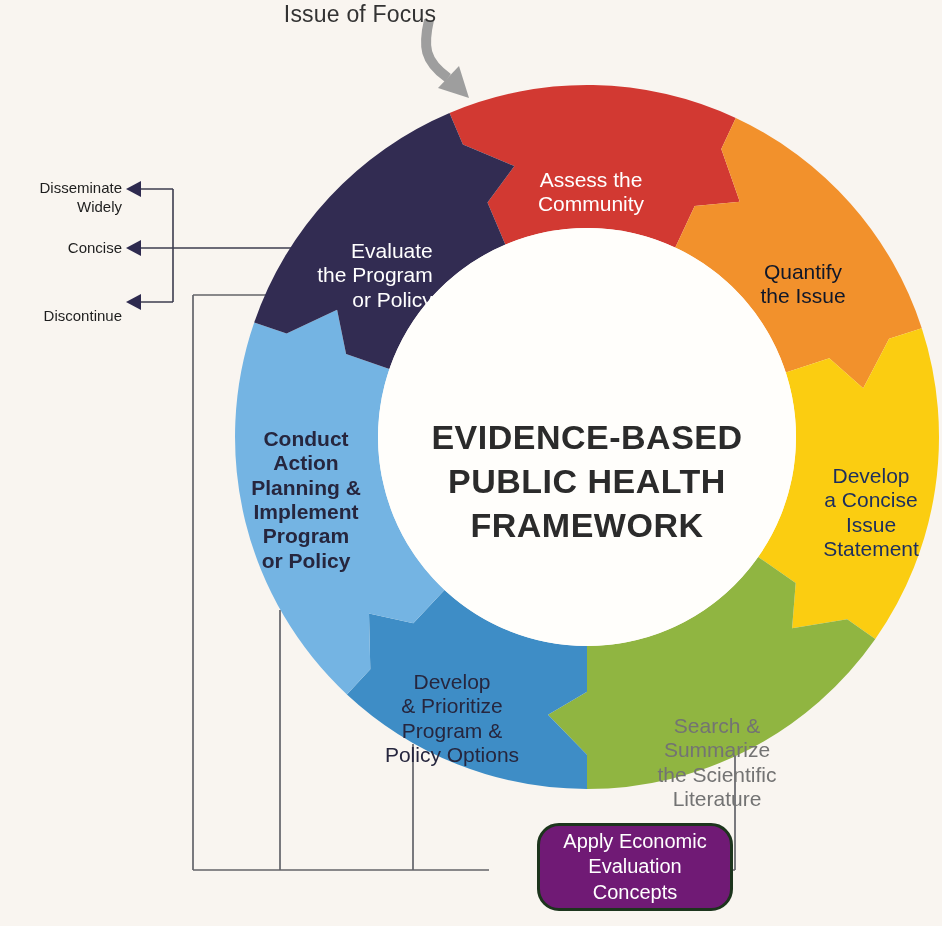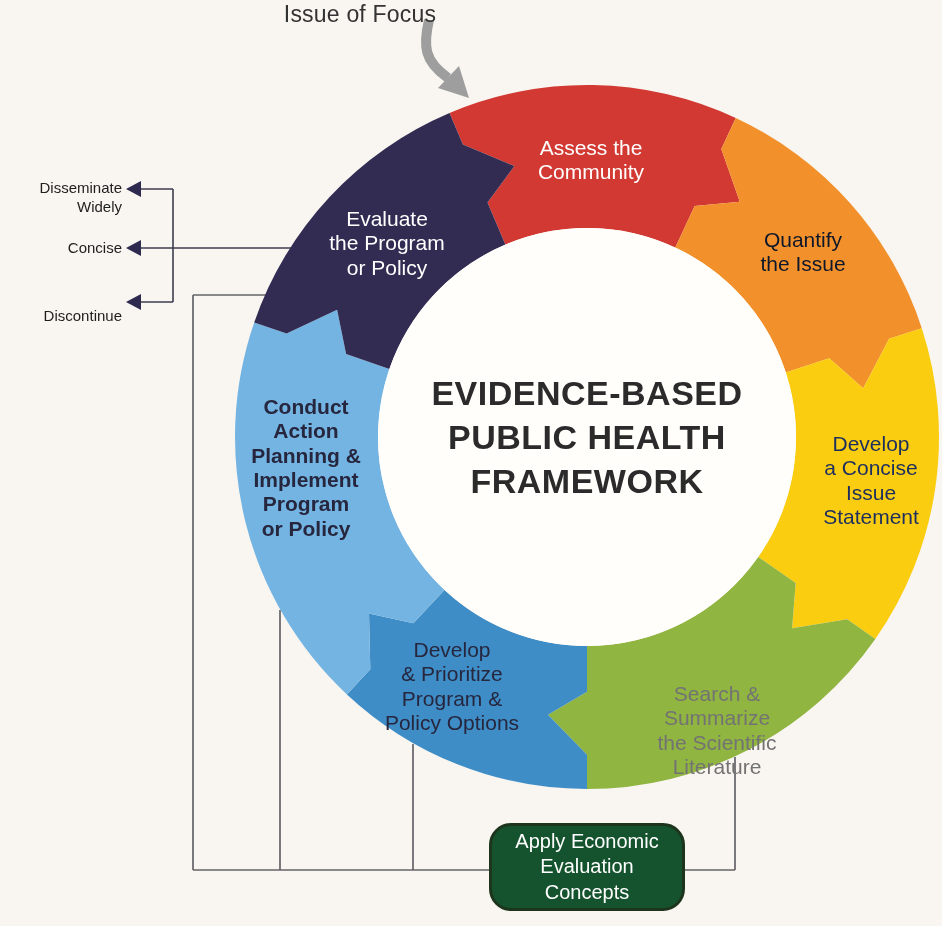--- a/index.html
+++ b/index.html
@@ -36,28 +36,30 @@
     line-height:1.28;
     color:#1e1e1e;
   }
   .center-title{
     font-weight:bold;
     font-size:34px;
     line-height:1.3;
     letter-spacing:0.5px;
     color:#2b2b2b;
     width:460px;
+    margin-top:44px;
   }
   .seg-label{
     position:absolute;
     white-space:pre-line;
     text-align:center;
     transform:translate(-50%,-50%);
     font-size:21px;
     line-height:1.16;
+    margin-top:32px;
   }
   .econ-box{
     position:absolute;
     left:489px;top:823px;
     width:196px;height:88px;
     border-radius:22px;
     display:flex;align-items:center;justify-content:center;
     text-align:center;
     white-space:pre-line;
     font-size:20px;
@@ -140,22 +142,22 @@
       <div class="seg-label" style="left: 452px; top: 687px; color: rgb(38, 38, 62);">Develop
 &amp; Prioritize
 Program &amp;
 Policy Options</div>
       <div class="seg-label" style="left: 306px; top: 468px; color: rgb(38, 38, 62); font-weight: bold;">Conduct
 Action
 Planning &amp;
 Implement
 Program
 or Policy</div>
-      <div class="seg-label" style="left: 387px; top: 244px; color: rgb(255, 255, 255);">Evaluate
+      <div class="seg-label" style="left: 375px; top: 244px; color: rgb(255, 255, 255); text-align: right;">Evaluate
 the Program
 or Policy</div>
     </div>
 
-  <div class="econ-box" id="econ-box" style="background: #14532d; border: 3px solid rgb(29, 53, 29); color: rgb(255, 255, 255);">Apply Economic
+  <div class="econ-box" id="econ-box" style="background: #701a75; border: 3px solid rgb(29, 53, 29); color: rgb(255, 255, 255); margin-left: 48px;">Apply Economic
 Evaluation
 Concepts</div>
 
 </div>
 
 </body></html>

